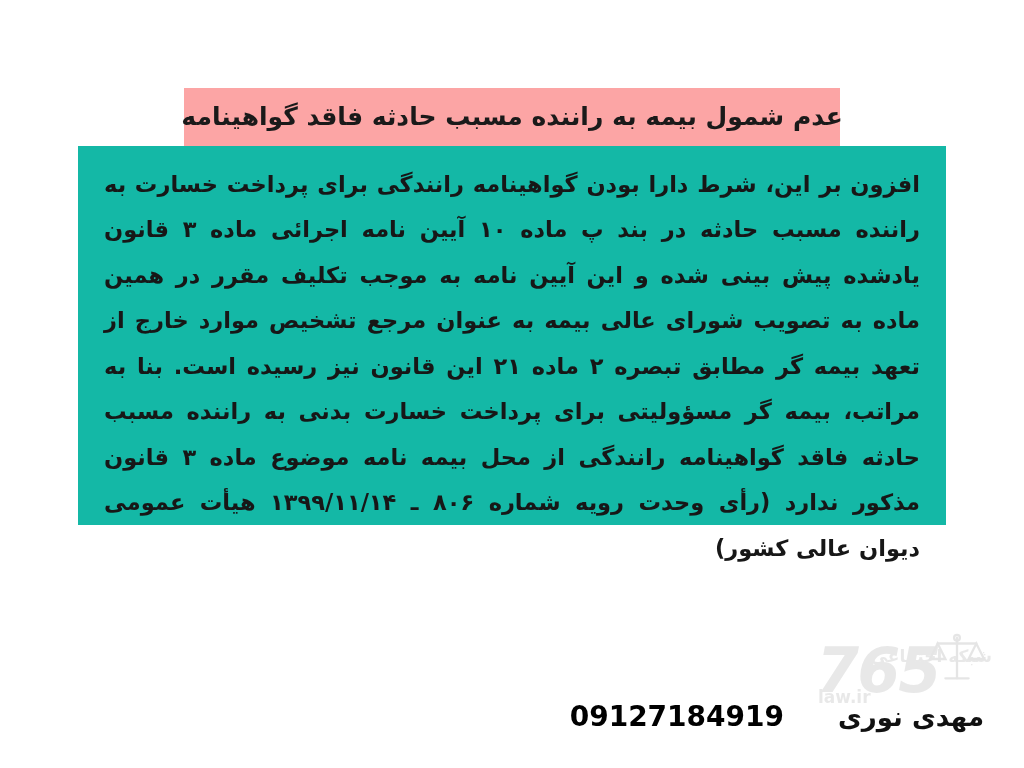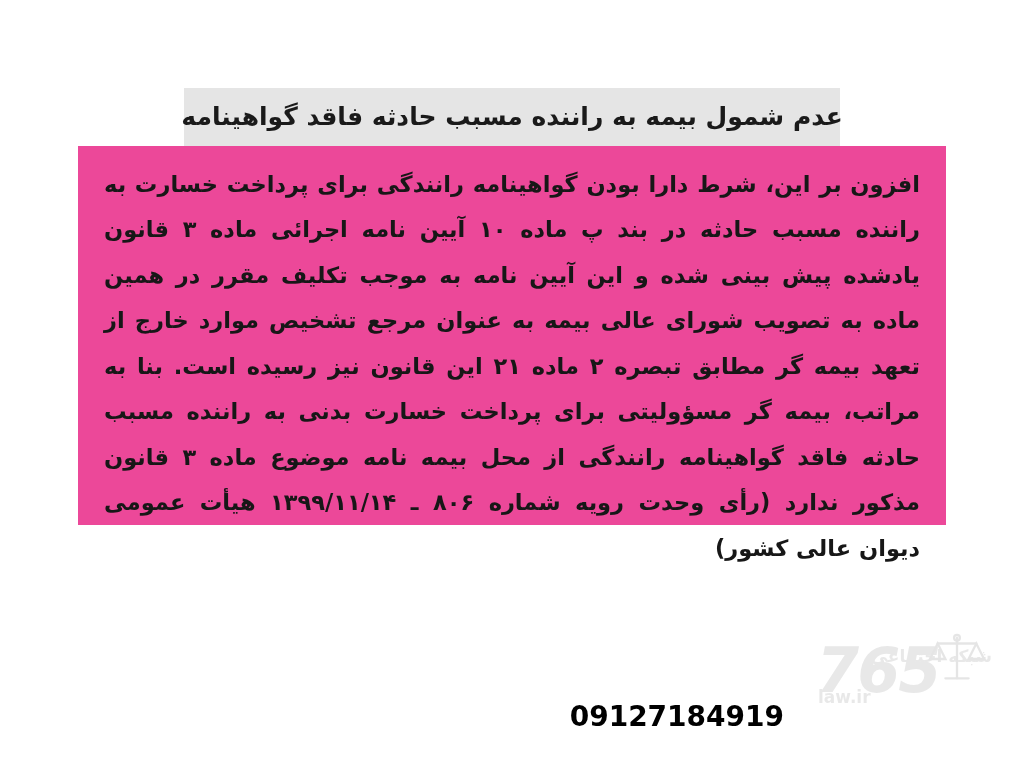--- a/index.html
+++ b/index.html
@@ -20,21 +20,21 @@
     inset: 0;
   }
 
   
   .title-band {
     position: absolute;
     top: 88px;
     left: 184px;
     width: 656px;
     height: 58px;
-    background: #e5e5e5;
+    background: #fca5a5;
     display: flex;
     align-items: center;
     justify-content: center;
     box-sizing: border-box;
   }
   .title-text {
     font-size: 25px;
     font-weight: bold;
     color: #1a1a1a;
     letter-spacing: 0px;
@@ -43,21 +43,21 @@
     white-space: nowrap;
   }
 
   
   .body-band {
     position: absolute;
     top: 146px;
     left: 78px;
     width: 868px;
     height: 379px;
-    background: #ec4899;
+    background: #14b8a6;
     box-sizing: border-box;
     padding: 16px 26px 10px 26px;
   }
   .body-text {
     font-size: 22.5px;
     font-weight: bold;
     color: #171717;
     line-height: 2.02;
     text-align: justify;
     text-align-last: right;
@@ -154,20 +154,21 @@
 
   <div class="title-band">
     <div class="title-text">عدم شمول بیمه به راننده مسبب حادثه فاقد گواهینامه</div>
   </div>
 
   <div class="body-band">
     <div class="body-text">افزون بر این، شرط دارا بودن گواهینامه رانندگی برای پرداخت خسارت به راننده مسبب حادثه در بند پ ماده ۱۰ آیین نامه اجرائی ماده ۳ قانون یادشده پیش بینی شده و این آیین نامه به موجب تکلیف مقرر در  همین ماده به تصویب شورای عالی بیمه به عنوان مرجع تشخیص موارد خارج از تعهد بیمه گر مطابق تبصره ۲ ماده ۲۱ این قانون نیز رسیده است. بنا به مراتب، بیمه گر مسؤولیتی برای پرداخت خسارت بدنی به راننده مسبب حادثه فاقد گواهینامه رانندگی از محل بیمه نامه موضوع ماده ۳ قانون مذکور ندارد (رأی وحدت رویه شماره ۸۰۶ ـ ۱۳۹۹/۱۱/۱۴ هیأت  عمومی دیوان  عالی  کشور)</div>
   </div>
 
   <div class="footer">
+    <div class="footer-name">مهدی نوری</div>
     <div class="footer-phone">09127184919</div>
   </div>
 
   <div class="watermark">
     <div class="wm-big">765</div>
     <div class="wm-sub">law.ir</div>
     <div class="wm-fa">شبکه اجتماعی</div>
     <svg class="wm-scale" viewBox="0 0 64 60">
       <g stroke="#8d8d8d" stroke-width="2.4" fill="none" stroke-linecap="round">
         <line x1="32" y1="8" x2="32" y2="50"></line>

